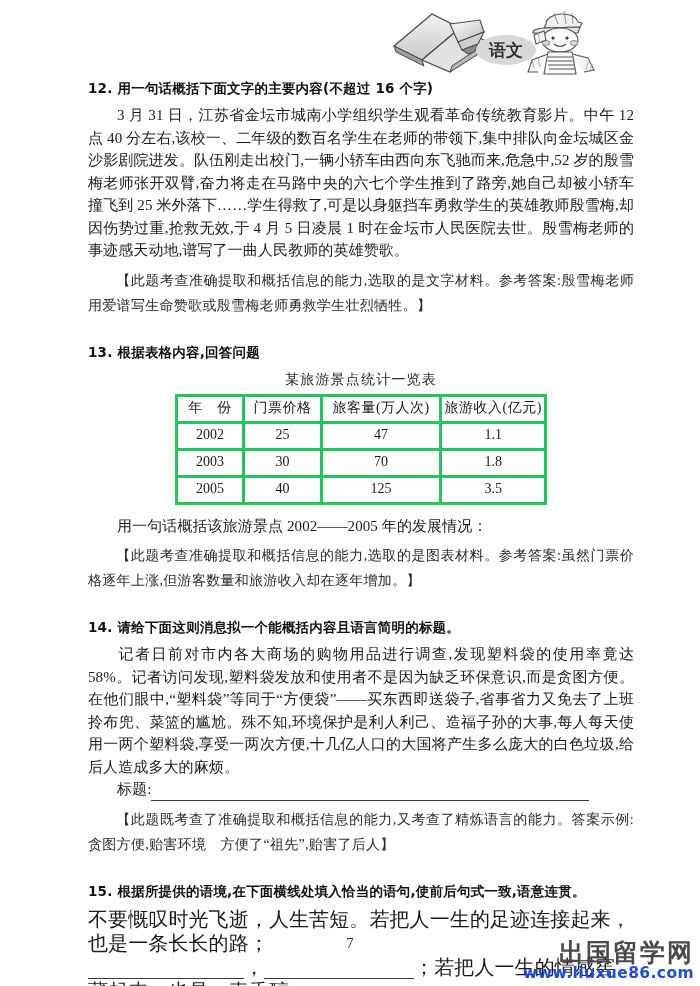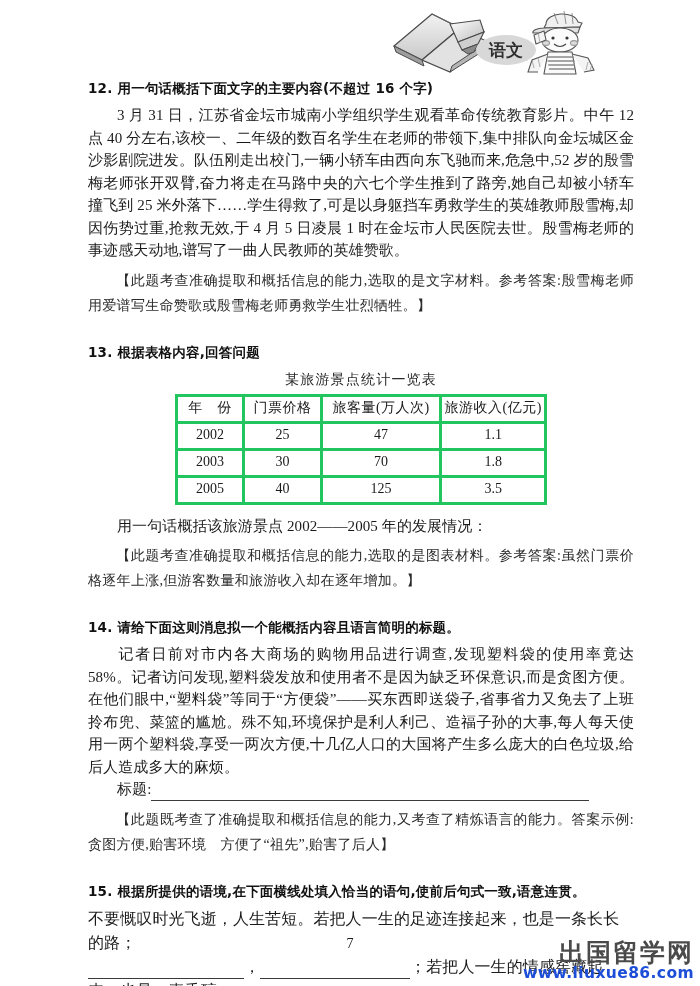--- a/index.html
+++ b/index.html
@@ -119,21 +119,21 @@
     display: inline-block;
     border-bottom: 1px solid #3a3a3a;
     vertical-align: bottom;
     height: 15px;
   }
   .blank-title { width: 438px; }
   .blank-a { width: 156px; }
   .blank-b { width: 150px; }
 
   .q15-line {
-    font-size: 16px;
+    font-size: 20px;
     line-height: 24px;
     margin: 0;
     letter-spacing: 0.1px;
   }
 
   
   .page-number {
     position: absolute;
     left: 0;
     right: 0;

